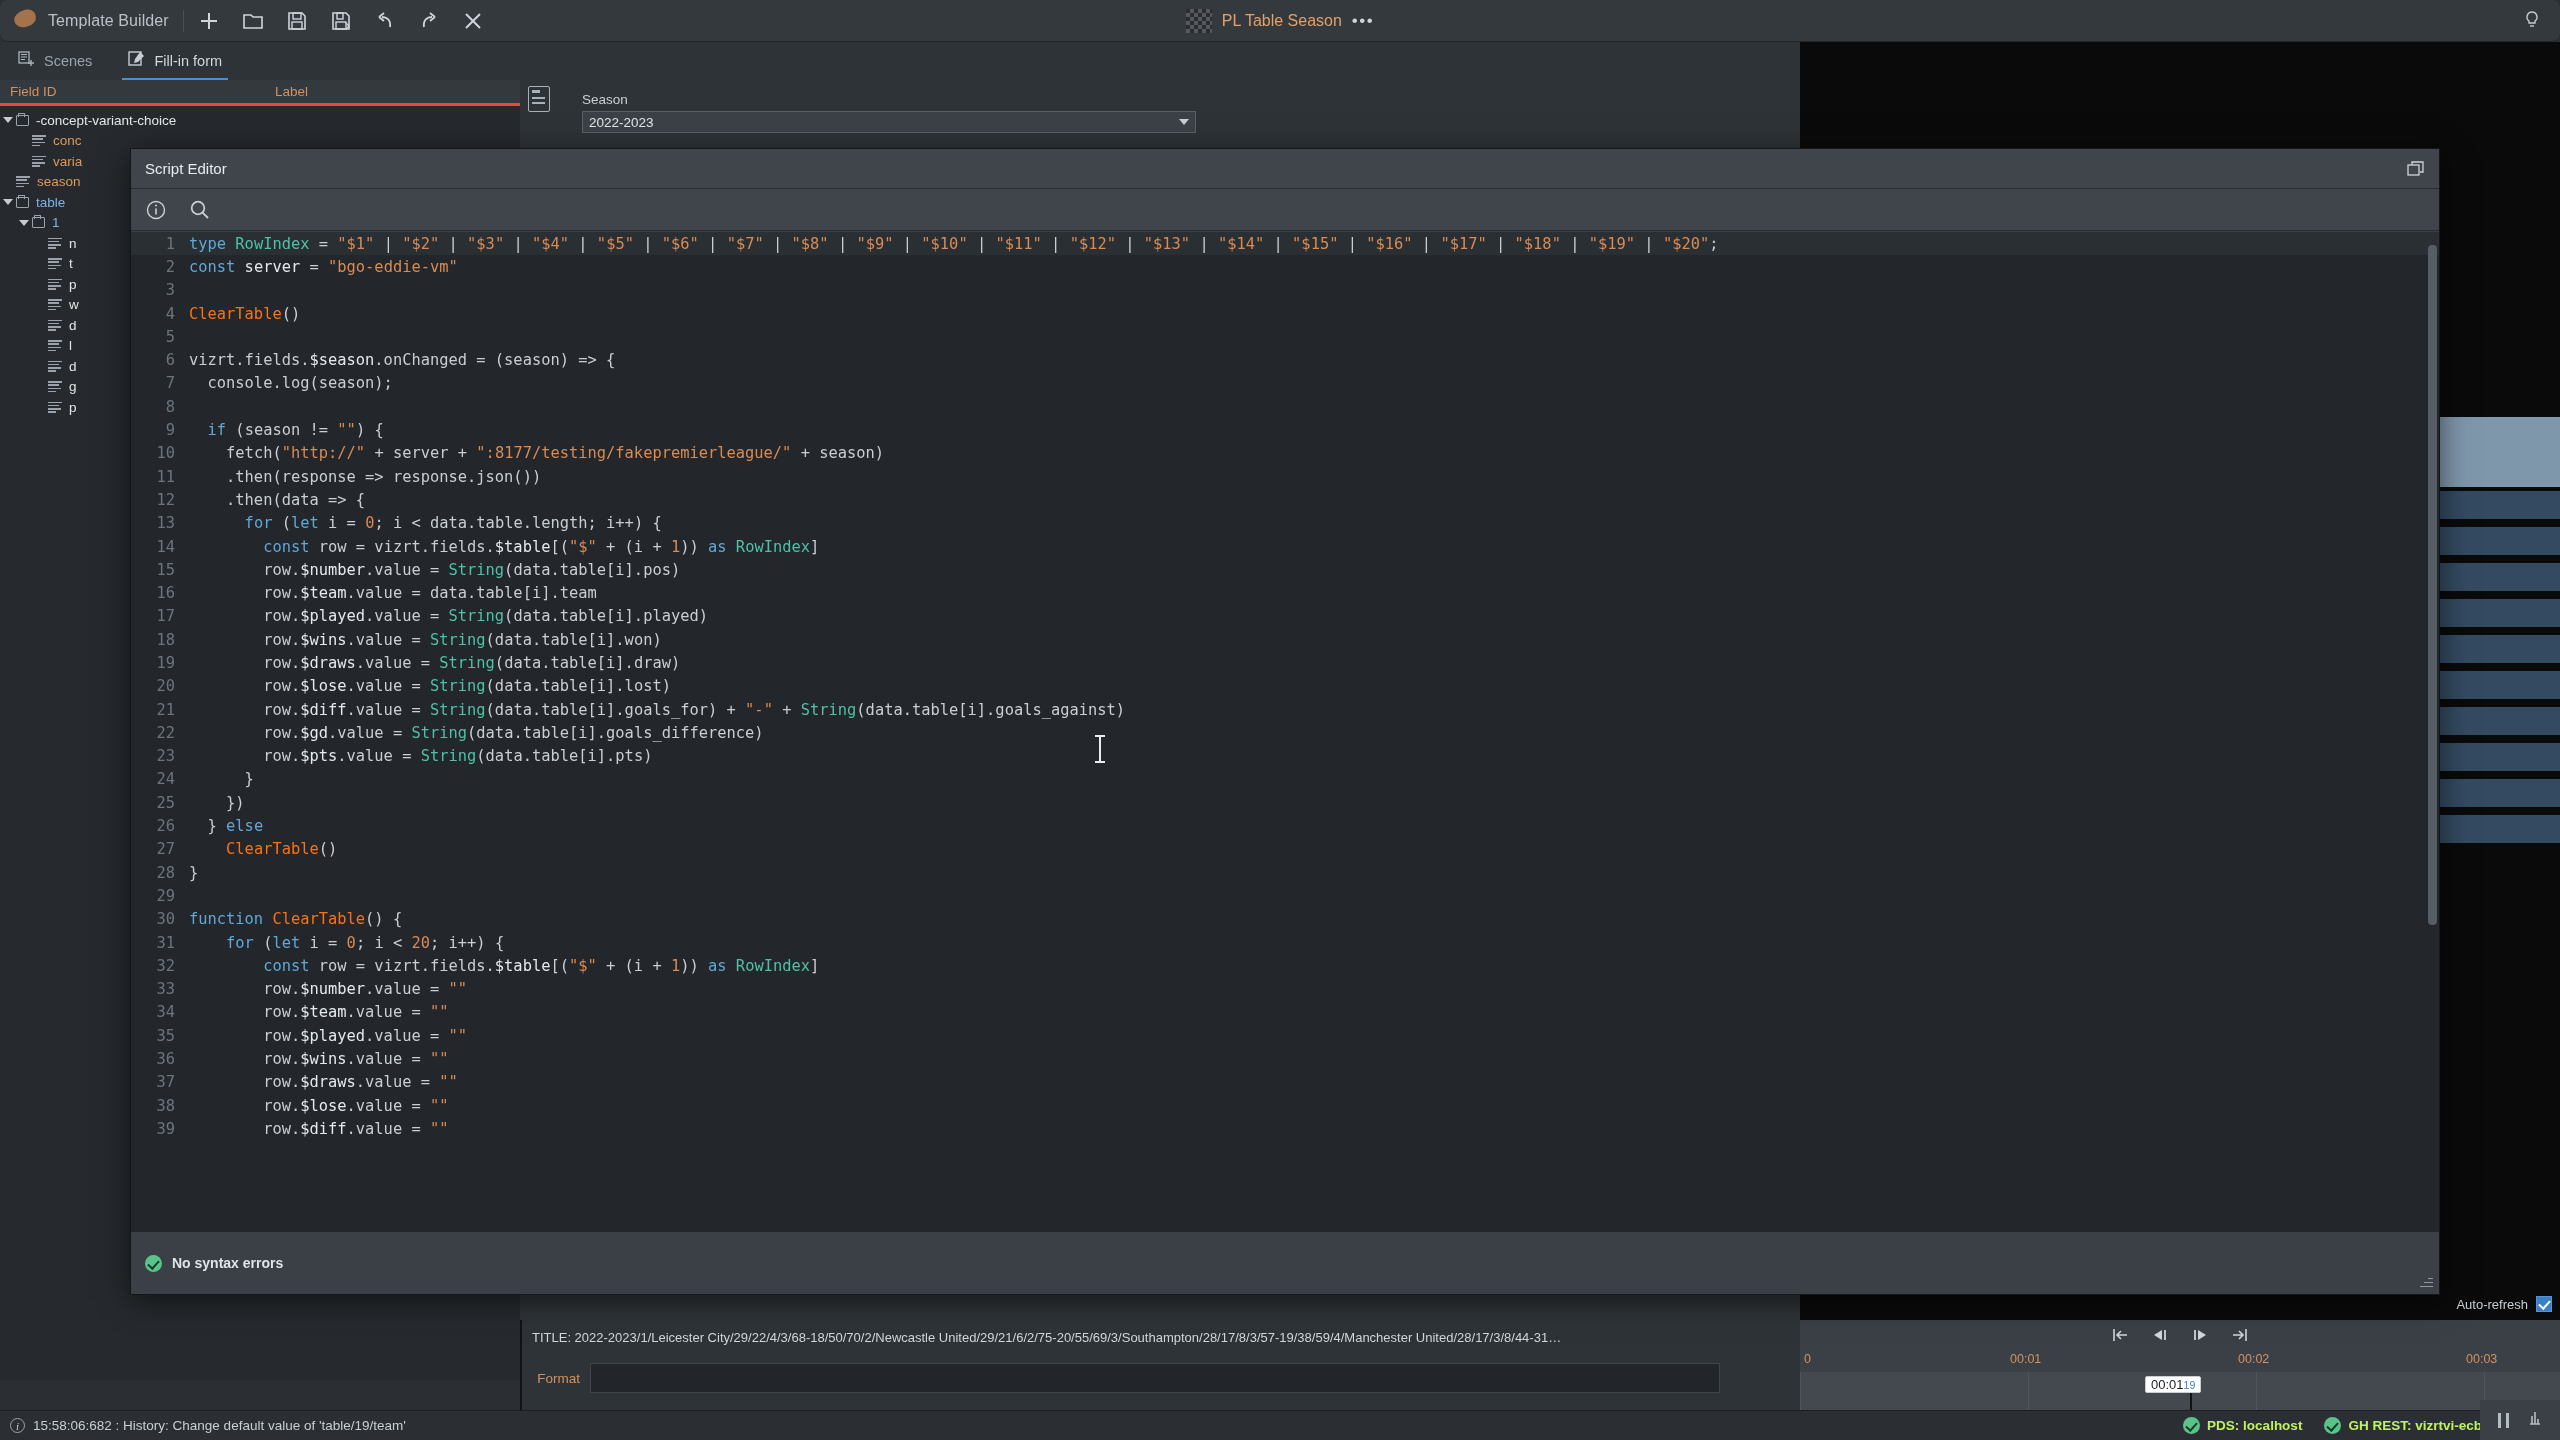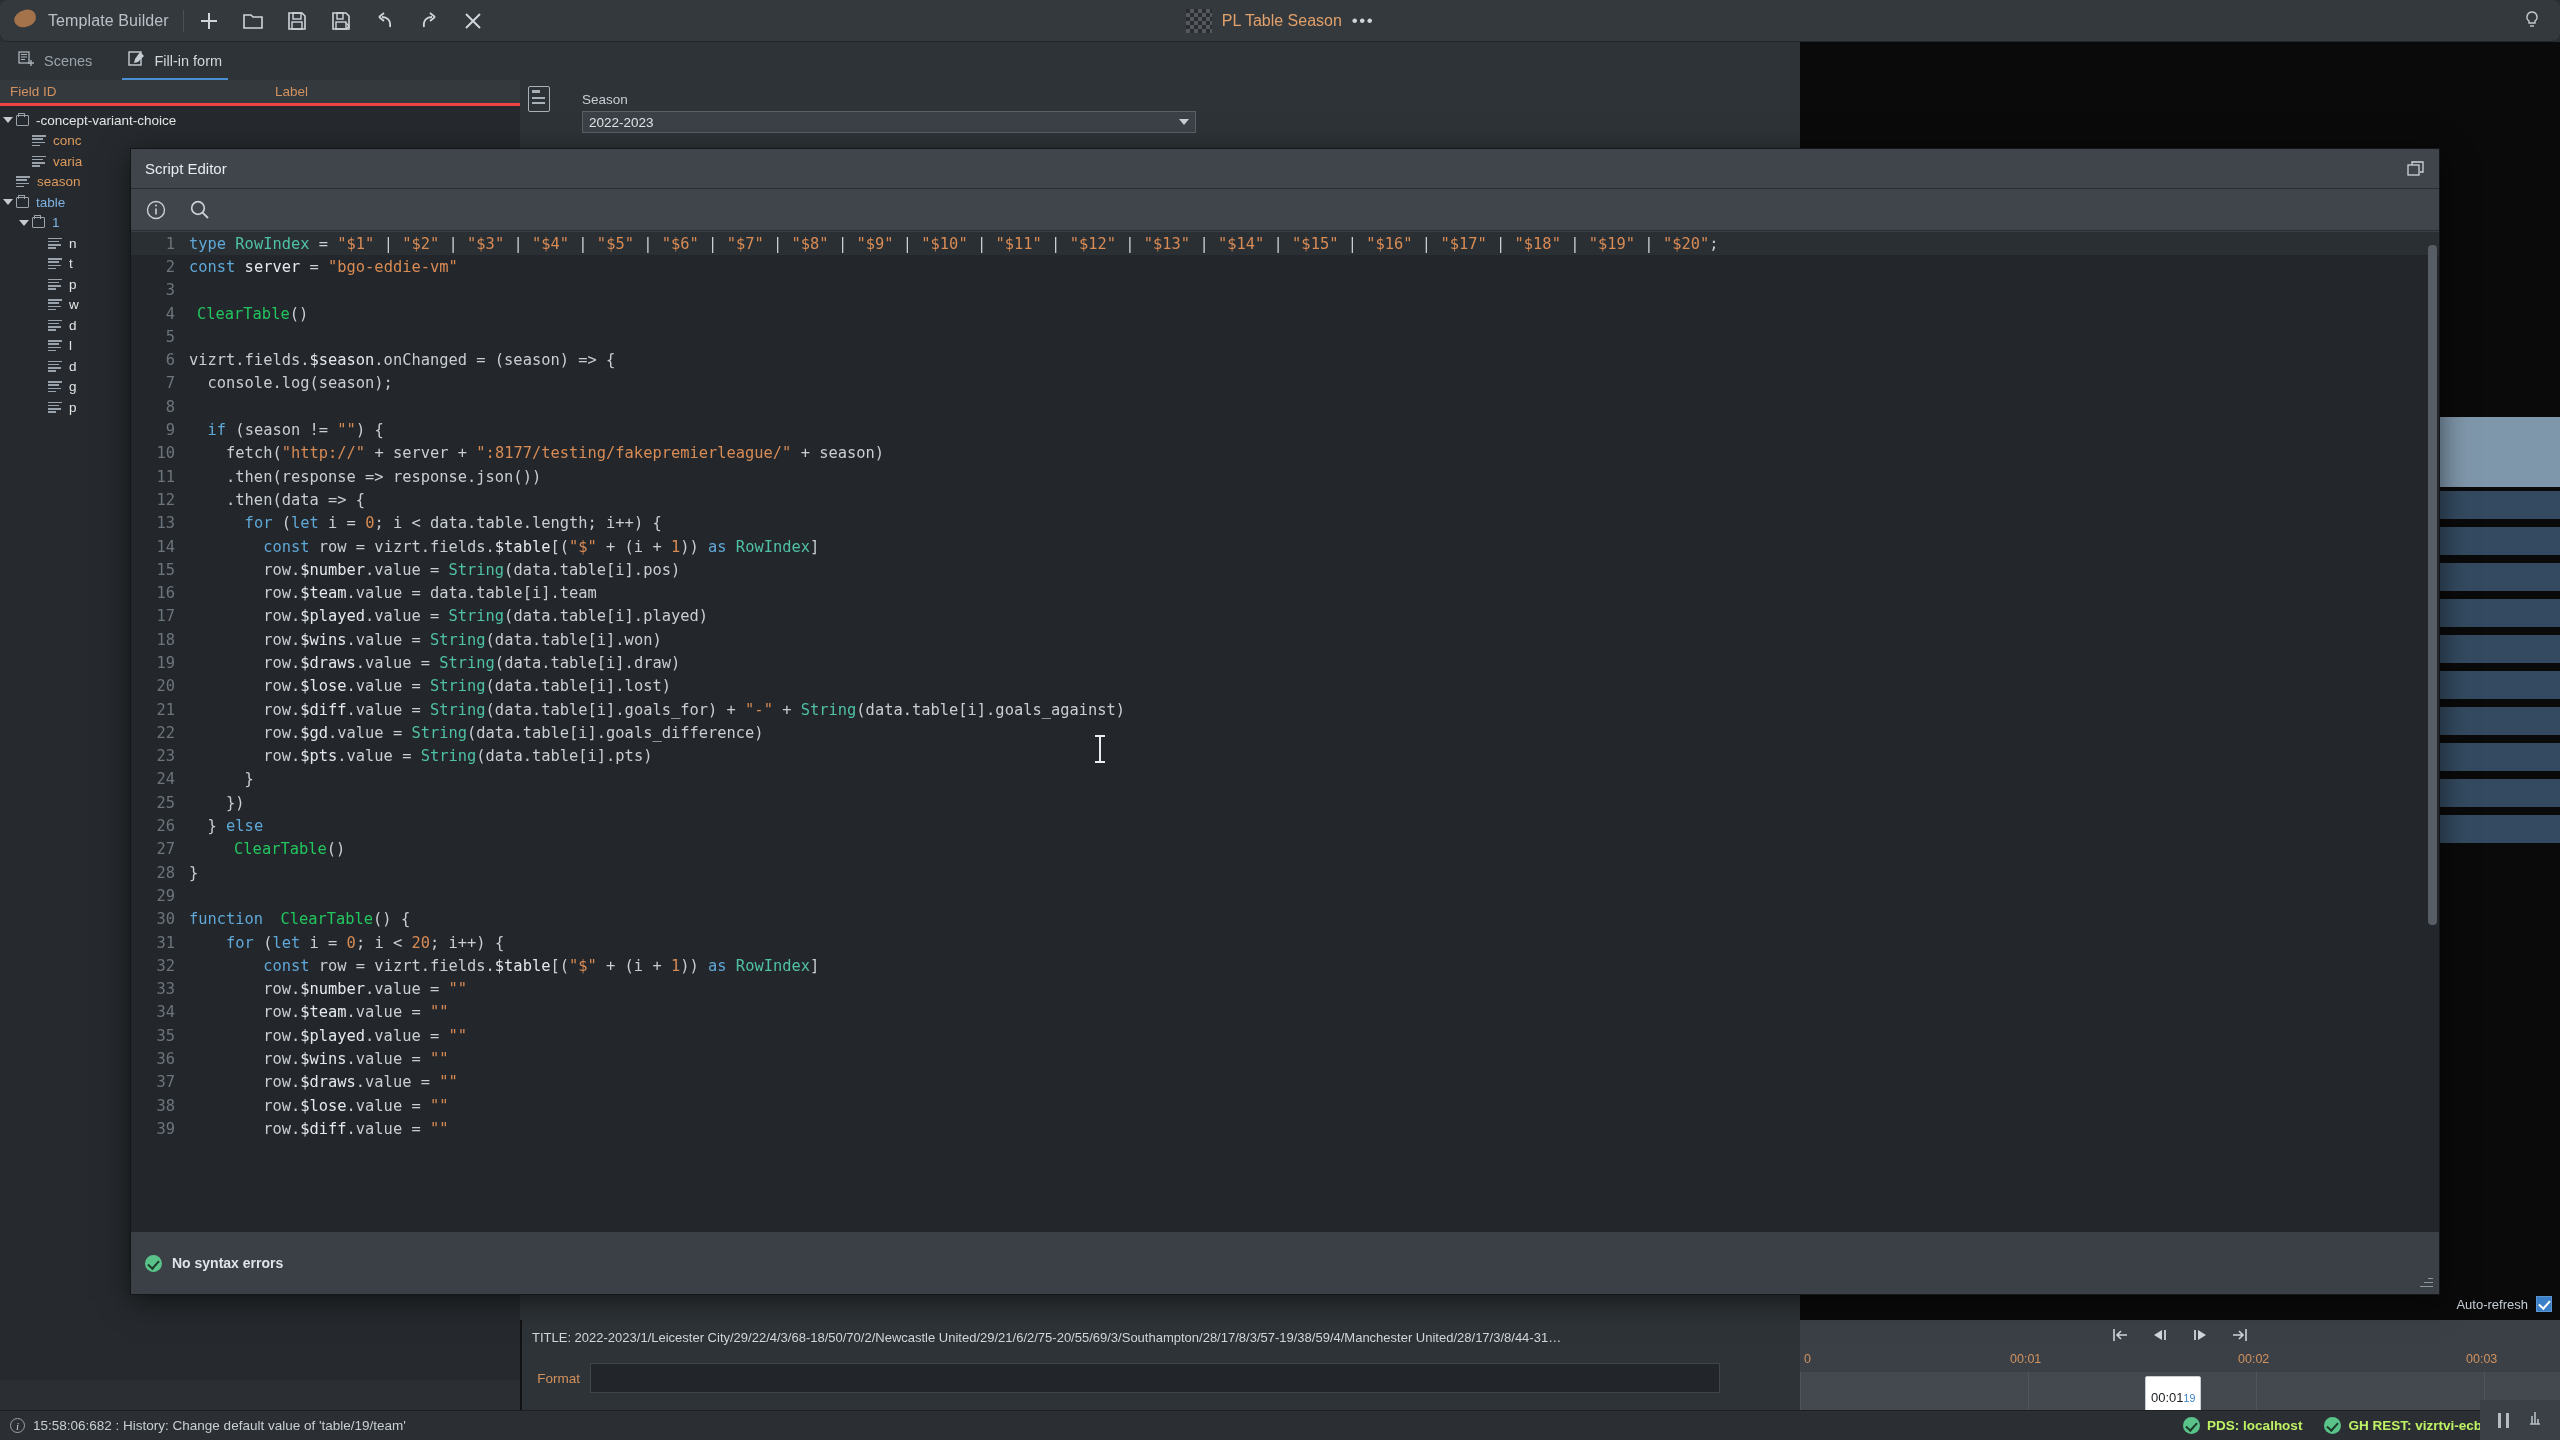--- a/index.html
+++ b/index.html
@@ -145,21 +145,21 @@
   #bt-fmtrow .lbl { color:#d2925f; font-size: 13.5px; width: 48px; text-align: right;}
   #bt-fmtinput { width: 1130px; height: 30px; background:#22262a; border:1px solid #3f454a; }
 
   #timeline { position:absolute; right: 0; bottom: 30px; width: 760px; height: 90px; background:#3a4046; }
   #tl-btns { display:flex; justify-content:center; gap: 18px; padding-top: 6px; }
   .tlb { width: 22px; height: 18px; display:block; }
   #tl-ticks { position:absolute; left:0; top: 32px; width: 760px; height: 18px; }
   .tick { position:absolute; color:#d2925f; font-size: 12.5px; }
   #tl-track { position:absolute; left: 0; top: 52px; width: 760px; height: 38px; background:#44494f; }
   .vline { position:absolute; top:0; width:1px; height: 38px; background:#4f555b; }
-  #tl-bubble { position:absolute; background:#ffffff; border:1px solid #c8cdd2; border-radius:2px; padding: 13px 5px;
+  #tl-bubble { position:absolute; background:#ffffff; border:1px solid #c8cdd2; border-radius:2px; padding: 0 5px;
     font-size: 13px; color:#1a1d20; white-space: nowrap; top: 4px; }
   #tl-bubble .frac { font-size: 10.5px; color:#3a7fc4; }
   #tl-needle { position:absolute; width:1.5px; background:#101214; }
 
   
   #statusbar {
     position:absolute; left:0; bottom:0; width: 2560px; height: 30px; background:#2b2f33;
     display:flex; align-items:center; border-top:1px solid #1d2023;
   }
   #sb-left { display:flex; align-items:center; gap: 8px; padding-left: 10px; }
@@ -188,21 +188,21 @@
   .se-tb-ico { width: 22px; height: 22px; }
 
   #se-code { position:absolute; left:0; top: 83px; right: 0; bottom: 62px; background:#23272b; overflow:hidden; }
   #codewrap { position:relative; width:100%; height:100%; font-family:"DejaVu Sans Mono", monospace; font-size: 15.4px; }
   .cline { height: 23.3px; display:flex; align-items:center; white-space: pre; }
   .cline.hl { background:#2a2f34; }
   .lnum { width: 58px; text-align:right; padding-right: 14px; color:#6c757d; flex: none; }
   .ctext { color:#c8ced4; }
   .k   { color:#5fa8d8; }
   .typ { color:#4fc1a6; }  
-  .fn  { color:#22c55e;margin-left:8px; }
+  .fn  { color:#f97316; }
   .str { color:#d98b54; }  
   .num { color:#d98b54; }
   .pun { color:#c8ced4; }
   .var { color:#e4e9ed; }
   .prop{ color:#c8ced4; }
 
   #se-scroll { position:absolute; right: 2px; top: 86px; width: 9px; height: 1040px; }
   #se-thumb { position:absolute; right: 0; top: 10px; width: 9px; height: 680px; background:#565d64; border-radius:4px; }
 
   #se-status { position:absolute; left:0; bottom:0; width:100%; height: 62px; background:#3a4046;

